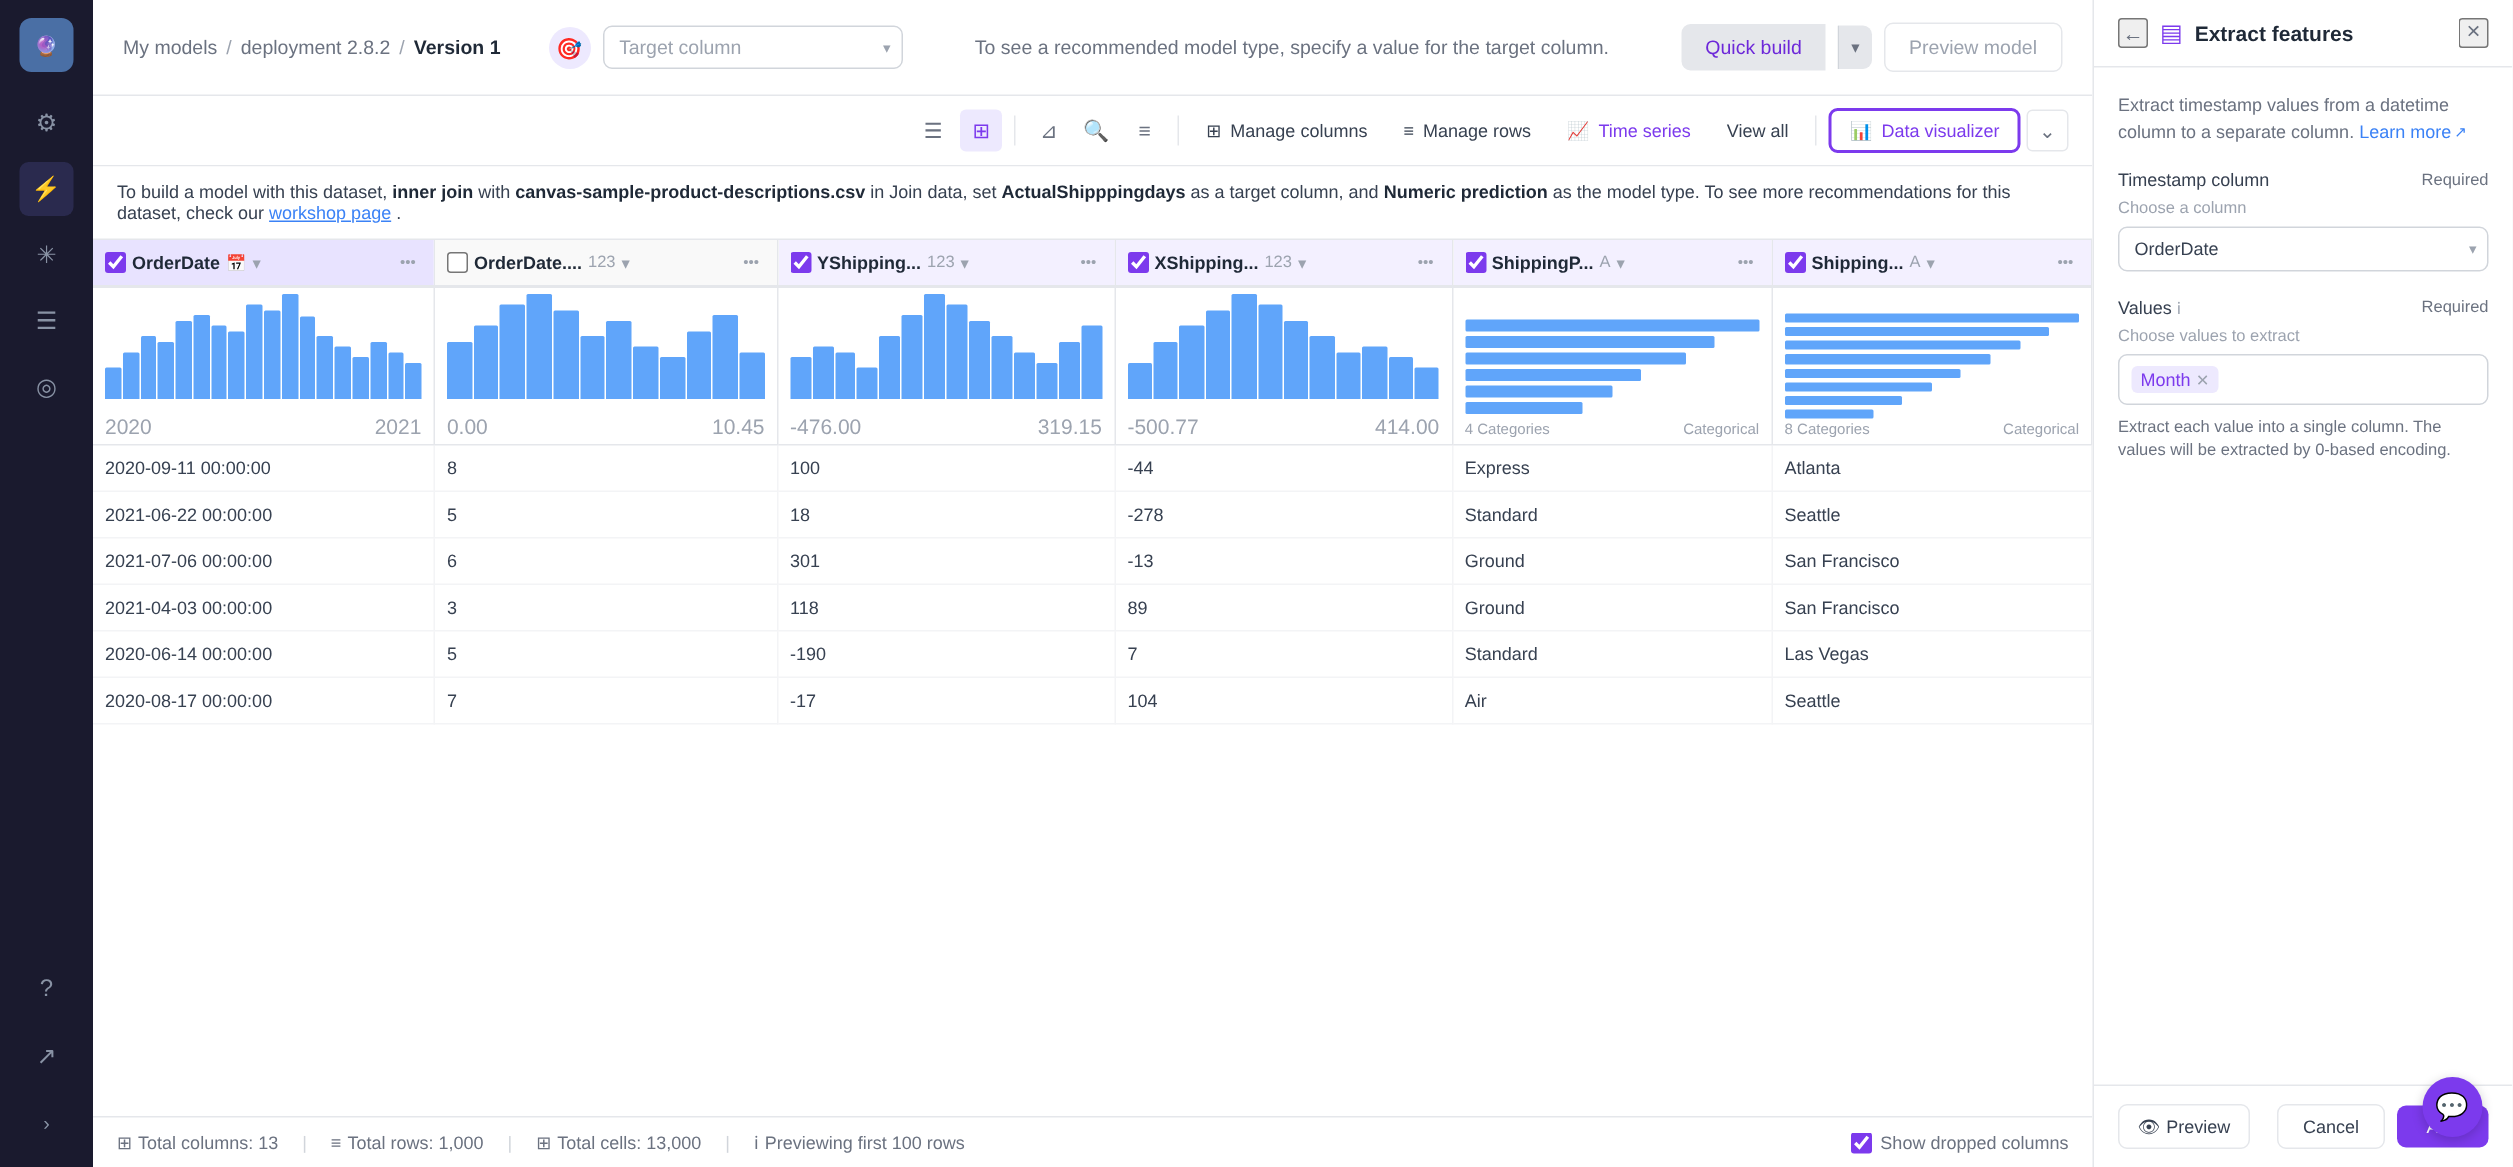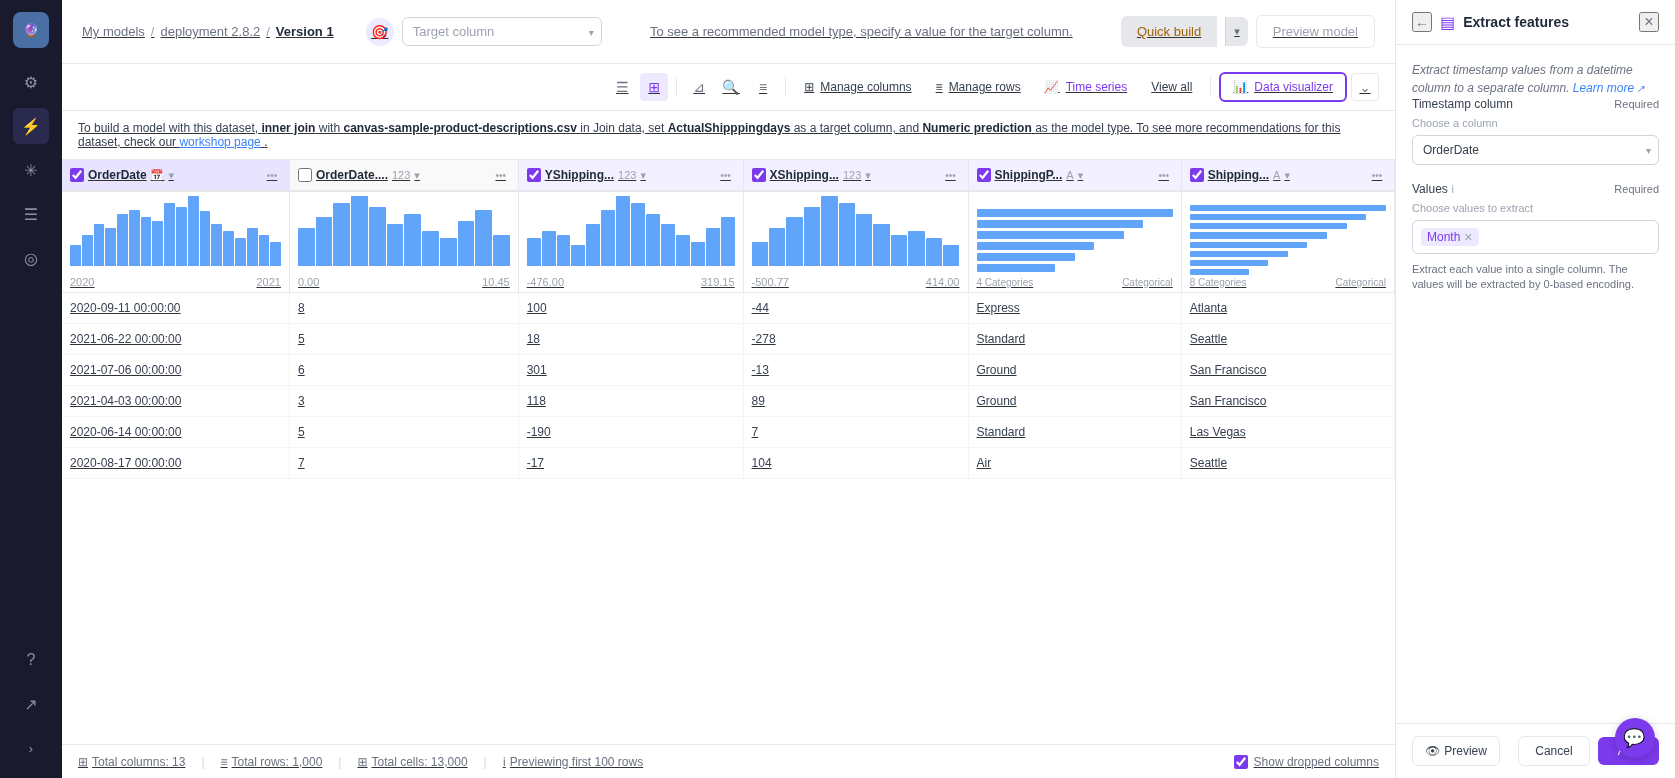--- a/index.html
+++ b/index.html
@@ -7,35 +7,35 @@
 
     
     .sidebar { width: 62px; background: #1a1a2e; display: flex; flex-direction: column; align-items: center; padding: 12px 0; gap: 8px; flex-shrink: 0; }
     .sidebar-logo { width: 36px; height: 36px; background: #4a6fa5; border-radius: 8px; display: flex; align-items: center; justify-content: center; margin-bottom: 8px; }
     .sidebar-icon { width: 36px; height: 36px; display: flex; align-items: center; justify-content: center; border-radius: 6px; cursor: pointer; color: #8892a4; font-size: 16px; }
     .sidebar-icon.active { background: #2a2a4e; color: #7c9fd4; }
     .sidebar-bottom { margin-top: auto; display: flex; flex-direction: column; gap: 8px; align-items: center; }
     .sidebar-expand { width: 36px; height: 36px; display: flex; align-items: center; justify-content: center; color: #8892a4; cursor: pointer; }
 
     
-    .main { flex: 1; display: flex; flex-direction: column; overflow: hidden; background: #fff; text-decoration: underline; }
+    .main { flex: 1; display: flex; flex-direction: column; overflow: hidden; background: #fff; }
 
     
     .topbar { display: flex; align-items: center; padding: 0 20px; height: 64px; border-bottom: 1px solid #e5e7eb; background: #fff; gap: 16px; flex-shrink: 0; }
     .breadcrumb { display: flex; align-items: center; gap: 6px; font-size: 13px; color: #6b7280; }
     .breadcrumb-sep { color: #9ca3af; }
     .breadcrumb-current { color: #1f2937; font-weight: 600; }
     .target-col-wrapper { margin-left: 16px; display: flex; align-items: center; gap: 8px; }
     .target-icon { width: 28px; height: 28px; background: #ede9fe; border-radius: 50%; display: flex; align-items: center; justify-content: center; color: #7c3aed; font-size: 14px; }
     .target-select { border: 1px solid #d1d5db; border-radius: 6px; padding: 6px 28px 6px 10px; font-size: 13px; color: #9ca3af; background: #fff; appearance: none; width: 200px; cursor: pointer; }
     .select-wrapper { position: relative; display: inline-block; }
     .select-arrow { position: absolute; right: 8px; top: 50%; transform: translateY(-50%); color: #9ca3af; pointer-events: none; font-size: 10px; }
     .topbar-hint { flex: 1; text-align: center; font-size: 13px; color: #6b7280; }
     .topbar-actions { display: flex; align-items: center; gap: 8px; margin-left: auto; }
-    .btn-quick-build { background: #e5e7eb; border: none; border-radius: 6px 0 0 6px; padding: 8px 16px; font-size: 13px; color: #a16207; cursor: pointer; }
+    .btn-quick-build { background: #e5e7eb; border: none; border-radius: 6px 0 0 6px; padding: 8px 16px; font-size: 13px; color: #6d28d9; cursor: pointer; }
     .btn-quick-build-arrow { background: #e5e7eb; border: none; border-radius: 0 6px 6px 0; padding: 8px 8px; font-size: 11px; color: #6b7280; cursor: pointer; border-left: 1px solid #d1d5db; }
     .btn-preview { background: #fff; border: 1px solid #e5e7eb; border-radius: 6px; padding: 8px 16px; font-size: 13px; color: #9ca3af; cursor: pointer; }
 
     
     .dataset-header { display: flex; align-items: center; padding: 8px 16px; border-bottom: 1px solid #e5e7eb; background: #fff; gap: 12px; flex-shrink: 0; }
     .dataset-name { font-size: 13px; font-weight: 600; color: #1f2937; }
     .dataset-sub { font-size: 12px; color: #6b7280; }
     .dataset-sub span { color: #3b82f6; text-decoration: underline; cursor: pointer; }
     .ds-toolbar { margin-left: auto; display: flex; align-items: center; gap: 4px; }
     .ds-icon-btn { width: 28px; height: 28px; display: flex; align-items: center; justify-content: center; border-radius: 4px; cursor: pointer; color: #6b7280; font-size: 14px; border: none; background: transparent; }
@@ -63,42 +63,42 @@
     .th-col-name { font-weight: 600; color: #1f2937; }
     .th-col-type { color: #9ca3af; font-size: 11px; }
     .th-actions { display: flex; align-items: center; gap: 2px; margin-left: auto; }
     .th-action-btn { width: 18px; height: 18px; display: flex; align-items: center; justify-content: center; color: #9ca3af; cursor: pointer; font-size: 10px; border: none; background: none; }
 
     
     .chart-row td { padding: 4px 8px; border-bottom: 1px solid #e5e7eb; border-right: 1px solid #e5e7eb; vertical-align: bottom; }
     .chart-cell { display: flex; flex-direction: column; }
     .bar-chart { display: flex; align-items: flex-end; gap: 1px; height: 70px; }
     .bar { background: #60a5fa; border-radius: 1px 1px 0 0; flex: 1; }
-    .chart-range { display: flex; justify-content: space-between; font-size: 11px; color: #9ca3af; margin-top: 10px; }
+    .chart-range { display: flex; justify-content: space-between; font-size: 14px; color: #9ca3af; margin-top: 10px; }
     .horiz-bars { display: flex; flex-direction: column; gap: 3px; height: 70px; justify-content: center; }
     .horiz-bar { height: 8px; background: #60a5fa; border-radius: 1px; }
     .chart-footer { display: flex; justify-content: space-between; font-size: 10px; color: #9ca3af; margin-top: 2px; }
     tbody td { padding: 8px 8px; border-bottom: 1px solid #f3f4f6; border-right: 1px solid #f3f4f6; font-size: 12px; color: #374151; white-space: nowrap; }
 
     
     .statusbar { display: flex; align-items: center; gap: 16px; padding: 8px 16px; border-top: 1px solid #e5e7eb; background: #fff; font-size: 12px; color: #6b7280; flex-shrink: 0; }
     .status-item { display: flex; align-items: center; gap: 4px; }
     .status-sep { color: #d1d5db; }
     .show-dropped { display: flex; align-items: center; gap: 6px; margin-left: auto; }
     .checkbox-blue { width: 14px; height: 14px; accent-color: #7c3aed; }
 
     
     .right-panel { width: 280px; background: #fff; border-left: 1px solid #e5e7eb; display: flex; flex-direction: column; overflow: hidden; flex-shrink: 0; }
     .panel-header { display: flex; align-items: center; padding: 12px 16px; border-bottom: 1px solid #e5e7eb; gap: 8px; }
     .panel-back { width: 20px; height: 20px; display: flex; align-items: center; justify-content: center; color: #6b7280; cursor: pointer; font-size: 14px; }
     .panel-icon { color: #7c3aed; font-size: 16px; }
     .panel-title { font-size: 14px; font-weight: 600; color: #1f2937; flex: 1; }
     .panel-close { width: 20px; height: 20px; display: flex; align-items: center; justify-content: center; color: #6b7280; cursor: pointer; font-size: 16px; }
     .panel-body { padding: 16px; flex: 1; overflow-y: auto; }
-    .panel-desc { font-size: 12px; color: #6b7280; line-height: 1.5; margin-bottom: 0; font-style: italic; }
+    .panel-desc { font-size: 12px; color: #6b7280; line-height: 1.5; margin-bottom: 16px; }
     .panel-desc a { color: #3b82f6; text-decoration: none; }
     .form-field { margin-bottom: 16px; }
     .form-label { display: flex; align-items: center; justify-content: space-between; font-size: 12px; font-weight: 500; color: #374151; margin-bottom: 6px; }
     .form-required { font-size: 11px; color: #6b7280; }
     .form-select-wrapper { position: relative; }
     .form-select { width: 100%; border: 1px solid #d1d5db; border-radius: 6px; padding: 7px 28px 7px 10px; font-size: 12px; color: #374151; background: #fff; appearance: none; cursor: pointer; }
     .form-select-arrow { position: absolute; right: 8px; top: 50%; transform: translateY(-50%); color: #9ca3af; pointer-events: none; font-size: 10px; }
     .form-sublabel { font-size: 11px; color: #9ca3af; margin-bottom: 6px; }
     .values-field { }
     .tag-container { display: flex; flex-wrap: wrap; gap: 4px; border: 1px solid #d1d5db; border-radius: 6px; padding: 6px 8px; min-height: 34px; align-items: center; }

